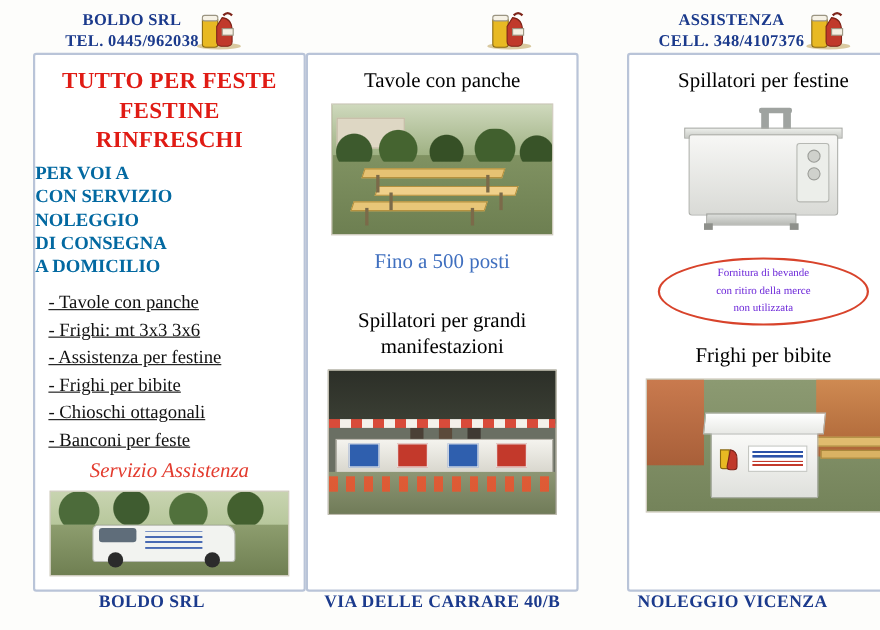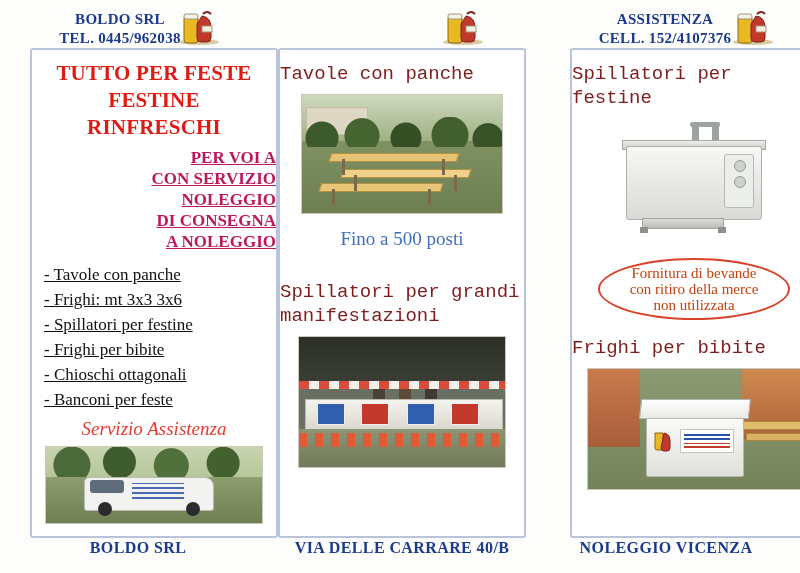--- a/index.html
+++ b/index.html
@@ -79,26 +79,25 @@
     margin: 10px 0 0 0;
     text-align: center;
     color: #e01b14;
     font-weight: bold;
     font-size: 21px;
     line-height: 27px;
     letter-spacing: 0.2px;
   }
   .subtitle-blue {
     margin: 6px 0 0 0;
-    text-align: right;
-    color: #be185d;
+    text-align: left;
+    color: #0369a1;
     font-weight: bold;
     font-size: 17px;
     line-height: 21px;
-    text-decoration: underline;
   }
   .bullet-list {
     margin: 10px 0 0 0;
     padding: 0 0 0 12px;
     list-style: none;
     color: #111;
     font-size: 17px;
     line-height: 25px;
     text-decoration: underline;
   }
@@ -114,25 +113,24 @@
   
   .photo {
     position: relative;
     overflow: hidden;
     background: #7d8a63;
     border: 1px solid #ccc7b8;
     box-sizing: border-box;
   }
 
   .cap {
-    text-align: left;
-    color: #7f1d1d;
+    text-align: center;
+    color: #000000;
     font-size: 19px;
     line-height: 24px;
-    font-family: Liberation Mono, monospace;
   }
   .cap-blue {
     text-align: center;
     color: #3f6fbf;
     font-size: 19px;
   }
 
   
   #photo-van {
     margin: 6px auto 0 auto;
@@ -319,22 +317,22 @@
     height: 62px;
     border: 2px solid #d8432b;
     border-radius: 50% / 50%;
     box-sizing: border-box;
     display: flex;
     align-items: center;
     justify-content: center;
   }
   .oval-note .txt {
     text-align: center;
-    color: #c2410c;
-    font-size: 15px;
+    color: #6d28d9;
+    font-size: 10px;
     line-height: 16px;
     padding: 0 8px;
   }
 
   
   #photo-fridge {
     margin: 8px auto 0 auto;
     width: 214px;
     height: 122px;
     background: linear-gradient(#8c9a72, #74835a);
@@ -408,21 +406,21 @@
     <path d="M8 12 h14 v22 a3 3 0 0 1 -3 3 h-8 a3 3 0 0 1 -3 -3 z" fill="#e8b923" stroke="#8a6a12"></path>
     <rect x="8" y="8" width="14" height="5" rx="2" fill="#f6f2e6" stroke="#9b9582"></rect>
     <path d="M22 18 q7 4 0 10" fill="none" stroke="#8a6a12" stroke-width="2"></path>
     <path d="M26 10 q9 1 9 12 v10 a4 4 0 0 1 -4 4 h-6 a4 4 0 0 1 -4 -4 v-14 z" fill="#c0392b" stroke="#7d2419"></path>
     <path d="M27 8 q4 -4 8 0" fill="none" stroke="#7d2419" stroke-width="2"></path>
     <rect x="26" y="20" width="10" height="6" fill="#f5efe2" stroke="#9b9582"></rect>
   </svg>
 
   <div class="hdr" id="hdr-right">
     <div>ASSISTENZA</div>
-    <div>CELL. 152/4107376</div>
+    <div>CELL. 348/4107376</div>
   </div>
 
   <svg class="jug-icon" id="jug-right" viewBox="0 0 46 40">
     <ellipse cx="23" cy="36" rx="20" ry="3" fill="#d9c9a0"></ellipse>
     <path d="M8 12 h14 v22 a3 3 0 0 1 -3 3 h-8 a3 3 0 0 1 -3 -3 z" fill="#e8b923" stroke="#8a6a12"></path>
     <rect x="8" y="8" width="14" height="5" rx="2" fill="#f6f2e6" stroke="#9b9582"></rect>
     <path d="M22 18 q7 4 0 10" fill="none" stroke="#8a6a12" stroke-width="2"></path>
     <path d="M26 10 q9 1 9 12 v10 a4 4 0 0 1 -4 4 h-6 a4 4 0 0 1 -4 -4 v-14 z" fill="#c0392b" stroke="#7d2419"></path>
     <path d="M27 8 q4 -4 8 0" fill="none" stroke="#7d2419" stroke-width="2"></path>
     <rect x="26" y="20" width="10" height="6" fill="#f5efe2" stroke="#9b9582"></rect>
@@ -433,27 +431,27 @@
       <div>TUTTO PER FESTE</div>
       <div>FESTINE</div>
       <div>RINFRESCHI</div>
     </div>
 
     <div class="subtitle-blue">
       <div>PER VOI A</div>
       <div>CON SERVIZIO</div>
       <div>NOLEGGIO</div>
       <div>DI CONSEGNA</div>
-      <div>A NOLEGGIO</div>
+      <div>A DOMICILIO</div>
     </div>
 
     <ul class="bullet-list">
       <li>- Tavole con panche</li>
       <li>- Frighi: mt 3x3 3x6</li>
-      <li>- Spillatori per festine</li>
+      <li>- Assistenza per festine</li>
       <li>- Frighi per bibite</li>
       <li>- Chioschi ottagonali</li>
       <li>- Banconi per feste</li>
     </ul>
 
     <div class="assist-red">Servizio Assistenza</div>
 
     <div class="photo" id="photo-van">
       <div class="trees"></div>
       <div class="van-body"></div>

